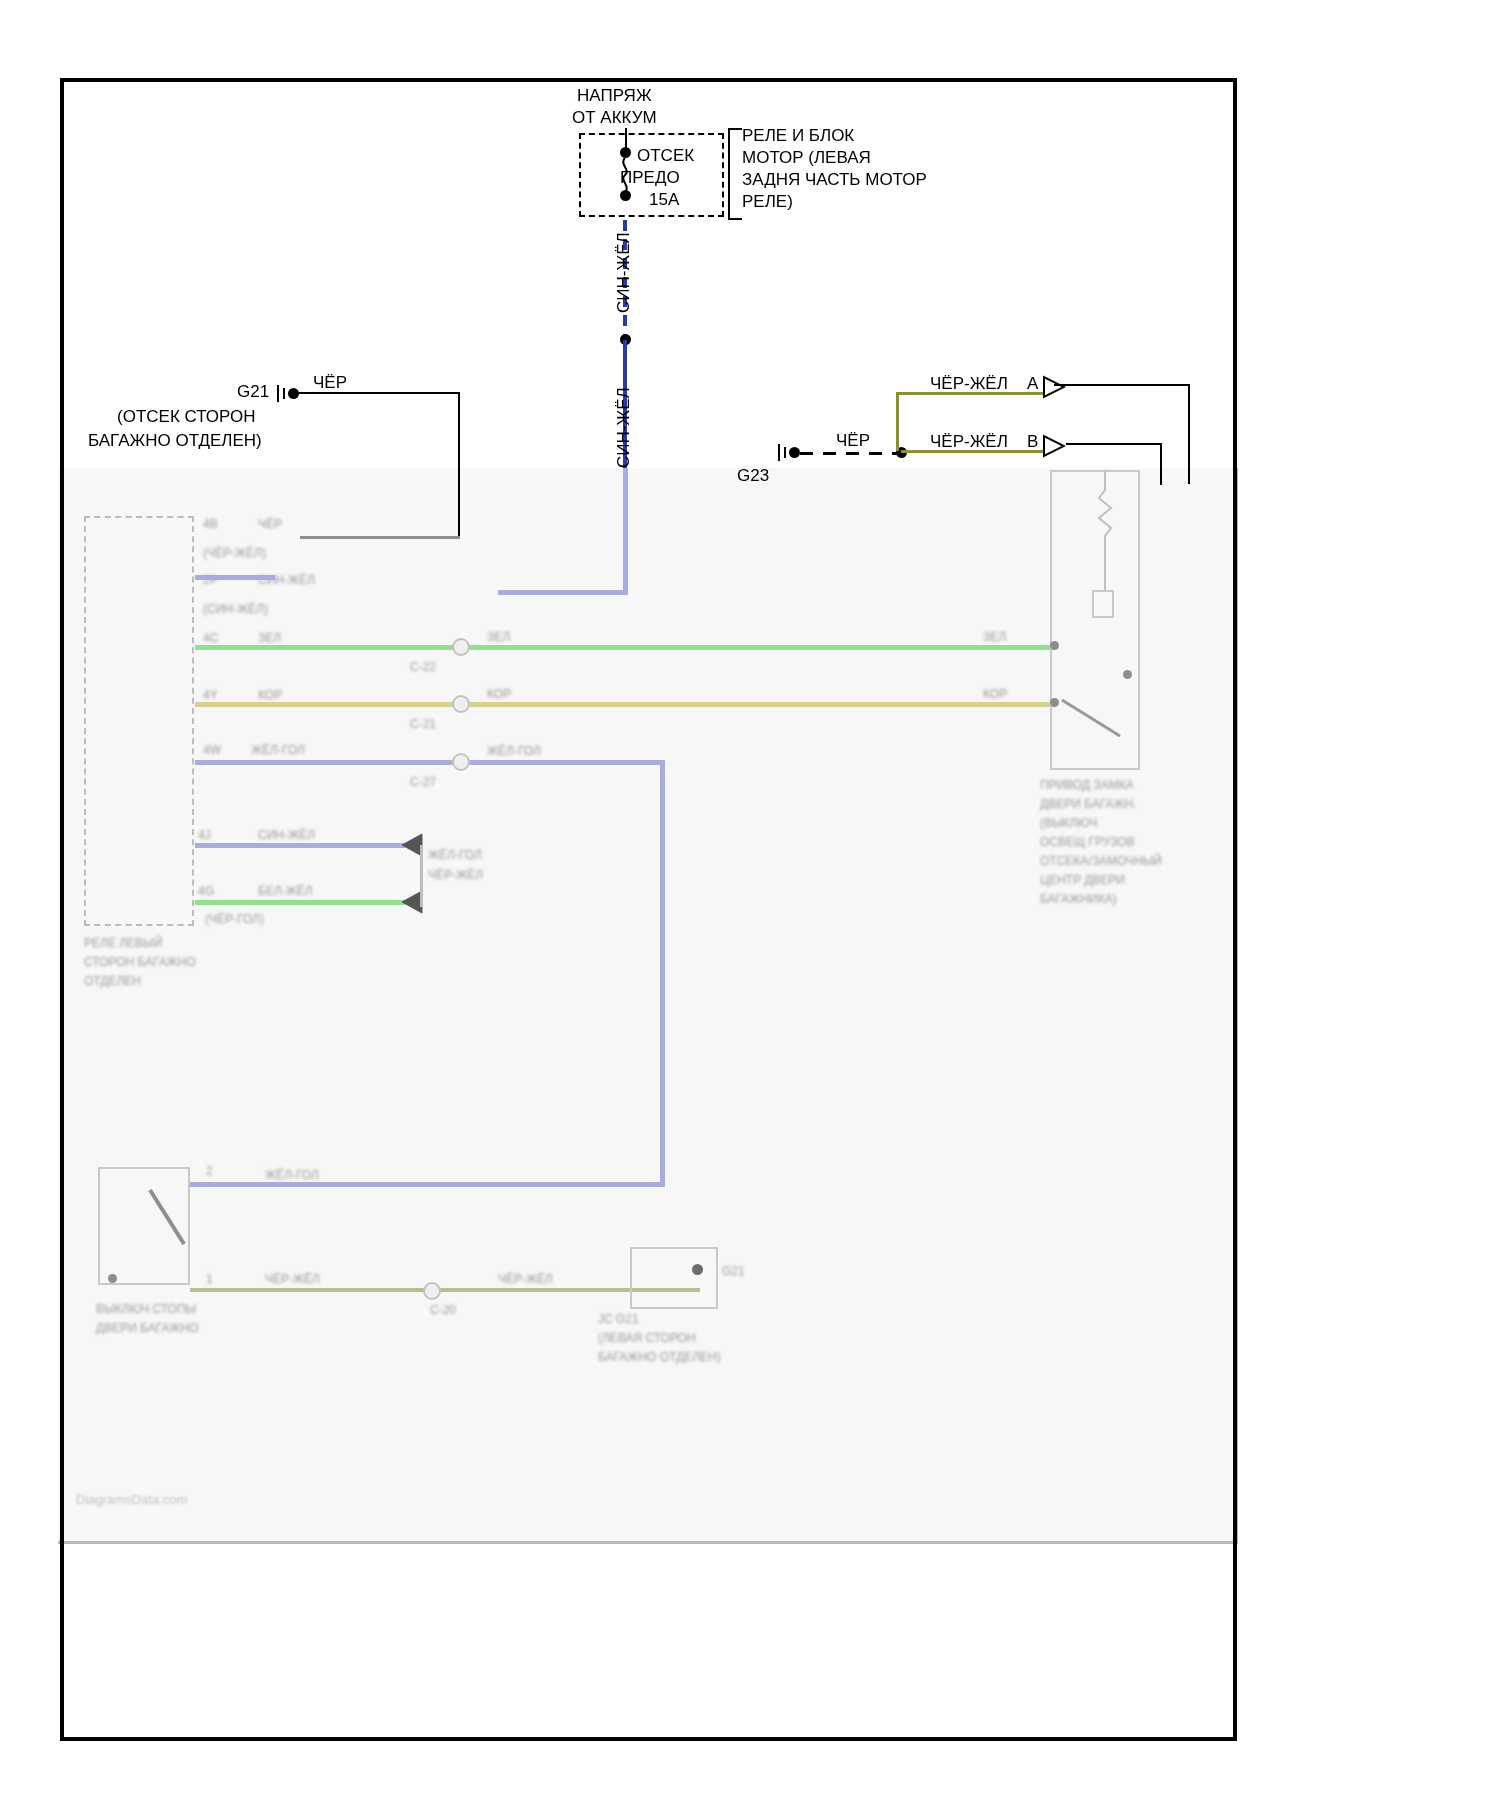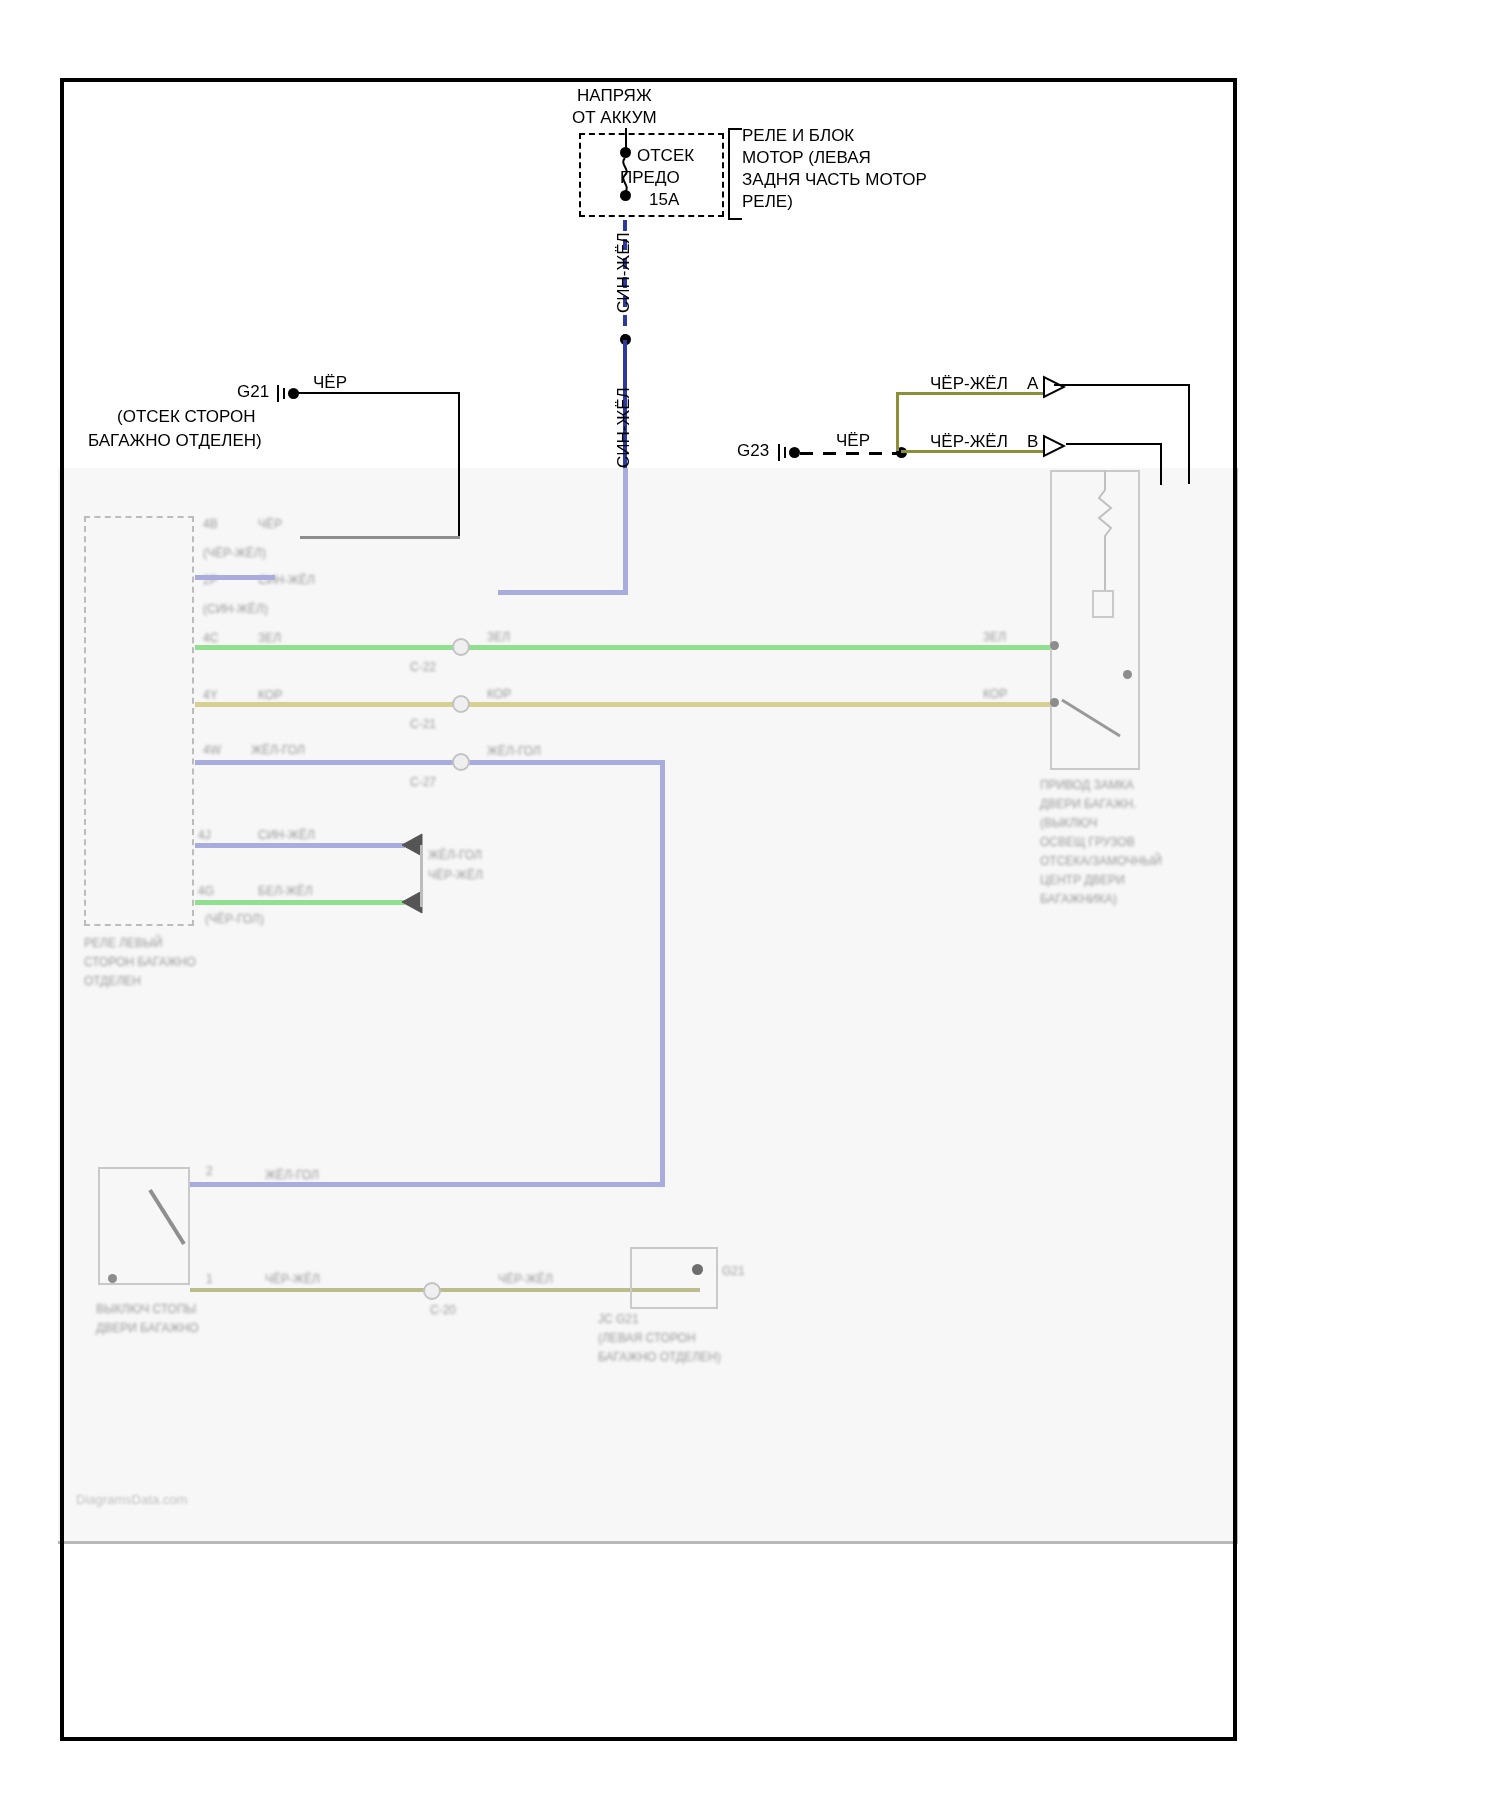--- a/index.html
+++ b/index.html
@@ -183,21 +183,21 @@
   <div class="gnd-bar2" style="left:283px; top:388px;"></div>
   <div class="dot" style="left:288px; top:388px;"></div>
   <div class="lbl" style="left:313px; top:372px;">ЧЁР</div>
   <div class="lbl" style="left:117px; top:406px;">(ОТСЕК СТОРОН</div>
   <div class="lbl" style="left:88px; top:430px;">БАГАЖНО ОТДЕЛЕН)</div>
 
   <div class="wire h" style="left:296px; top:392px; width:164px;"></div>
   <div class="wire v" style="left:458px; top:392px; height:146px;"></div>
   <div class="lwire" style="left:300px; top:536px; width:160px; height:3px; background:#8e8e8e;"></div>
 
-  <div class="lbl" style="left:737px; top:440px;">G23</div>
+  <div class="lbl" style="left:737px; top:465px;">G23</div>
   <div class="gnd-bar1" style="left:778px; top:444px;"></div>
   <div class="gnd-bar2" style="left:784px; top:447px;"></div>
   <div class="dot" style="left:789px; top:447px;"></div>
   <div class="lbl" style="left:836px; top:430px;">ЧЁР</div>
   <div class="dash-wire" style="left:800px; top:452px; width:98px;"></div>
   <div class="dot" style="left:896px; top:447px;"></div>
 
   <div class="lwire" style="left:901px; top:450px; width:142px; height:3px; background:#8b8f35;"></div>
   <div class="lbl" style="left:930px; top:431px;">ЧЁР-ЖЁЛ</div>
   <div class="lbl" style="left:1027px; top:431px;">B</div>

